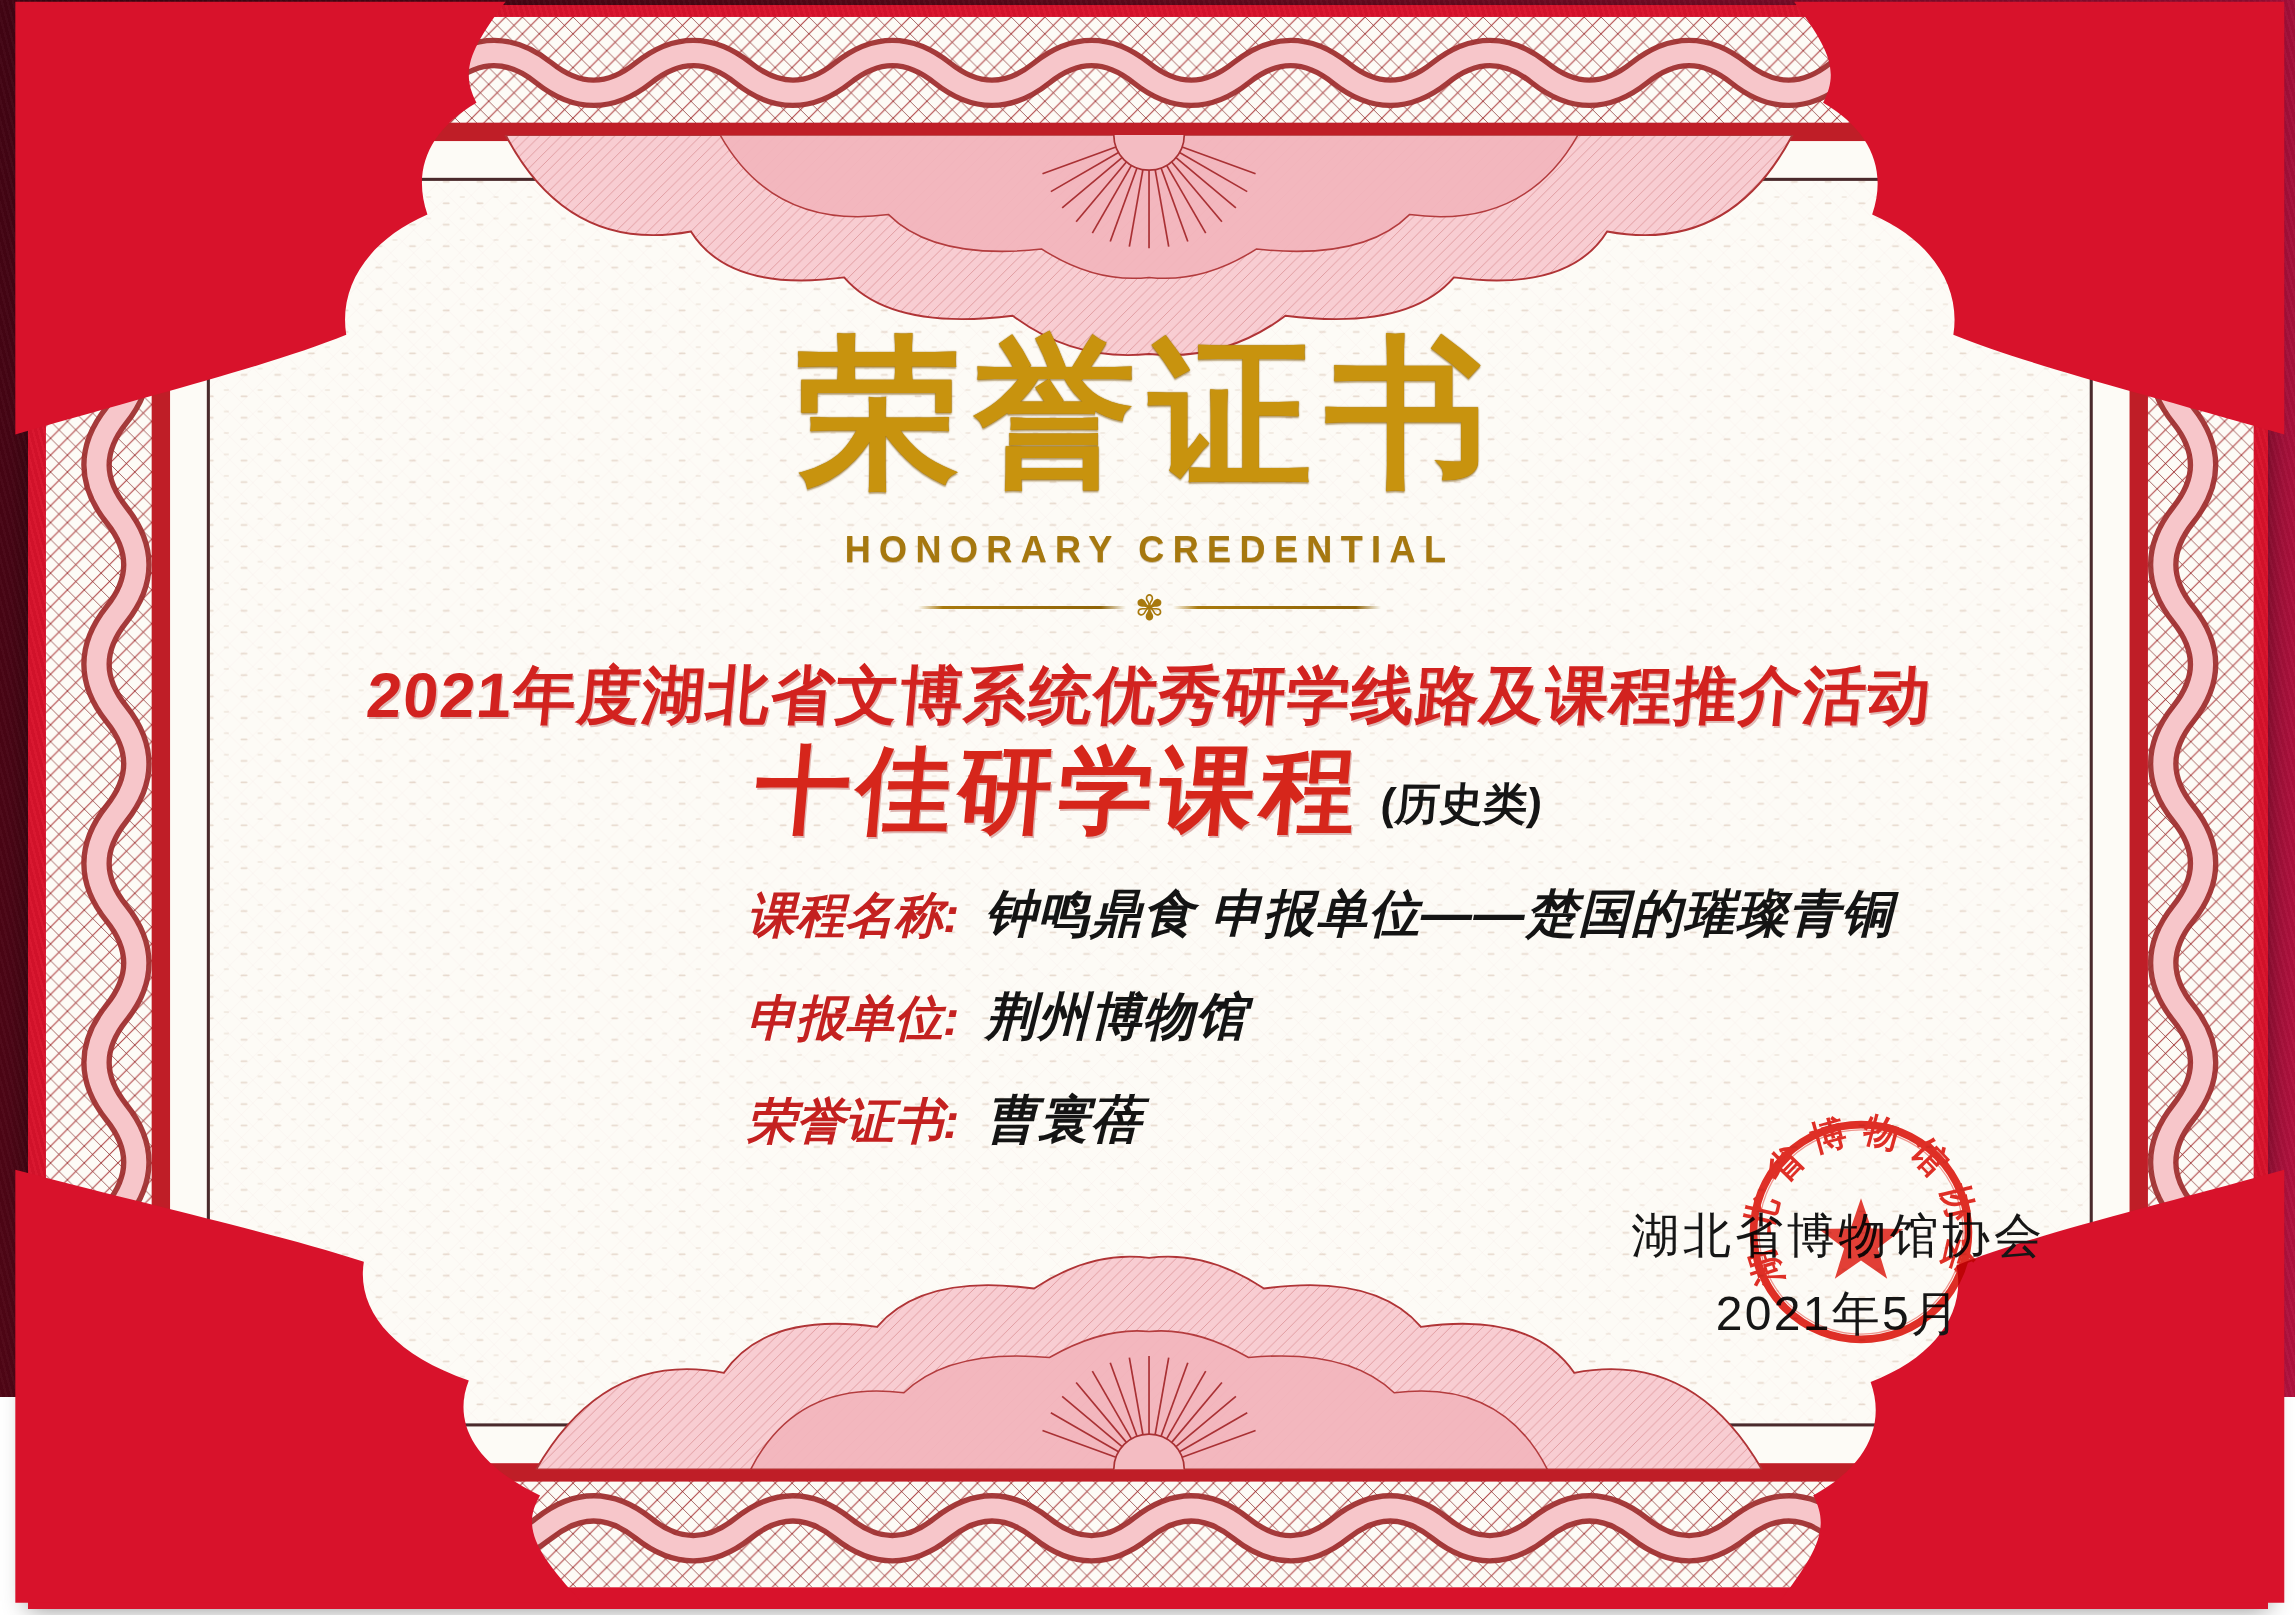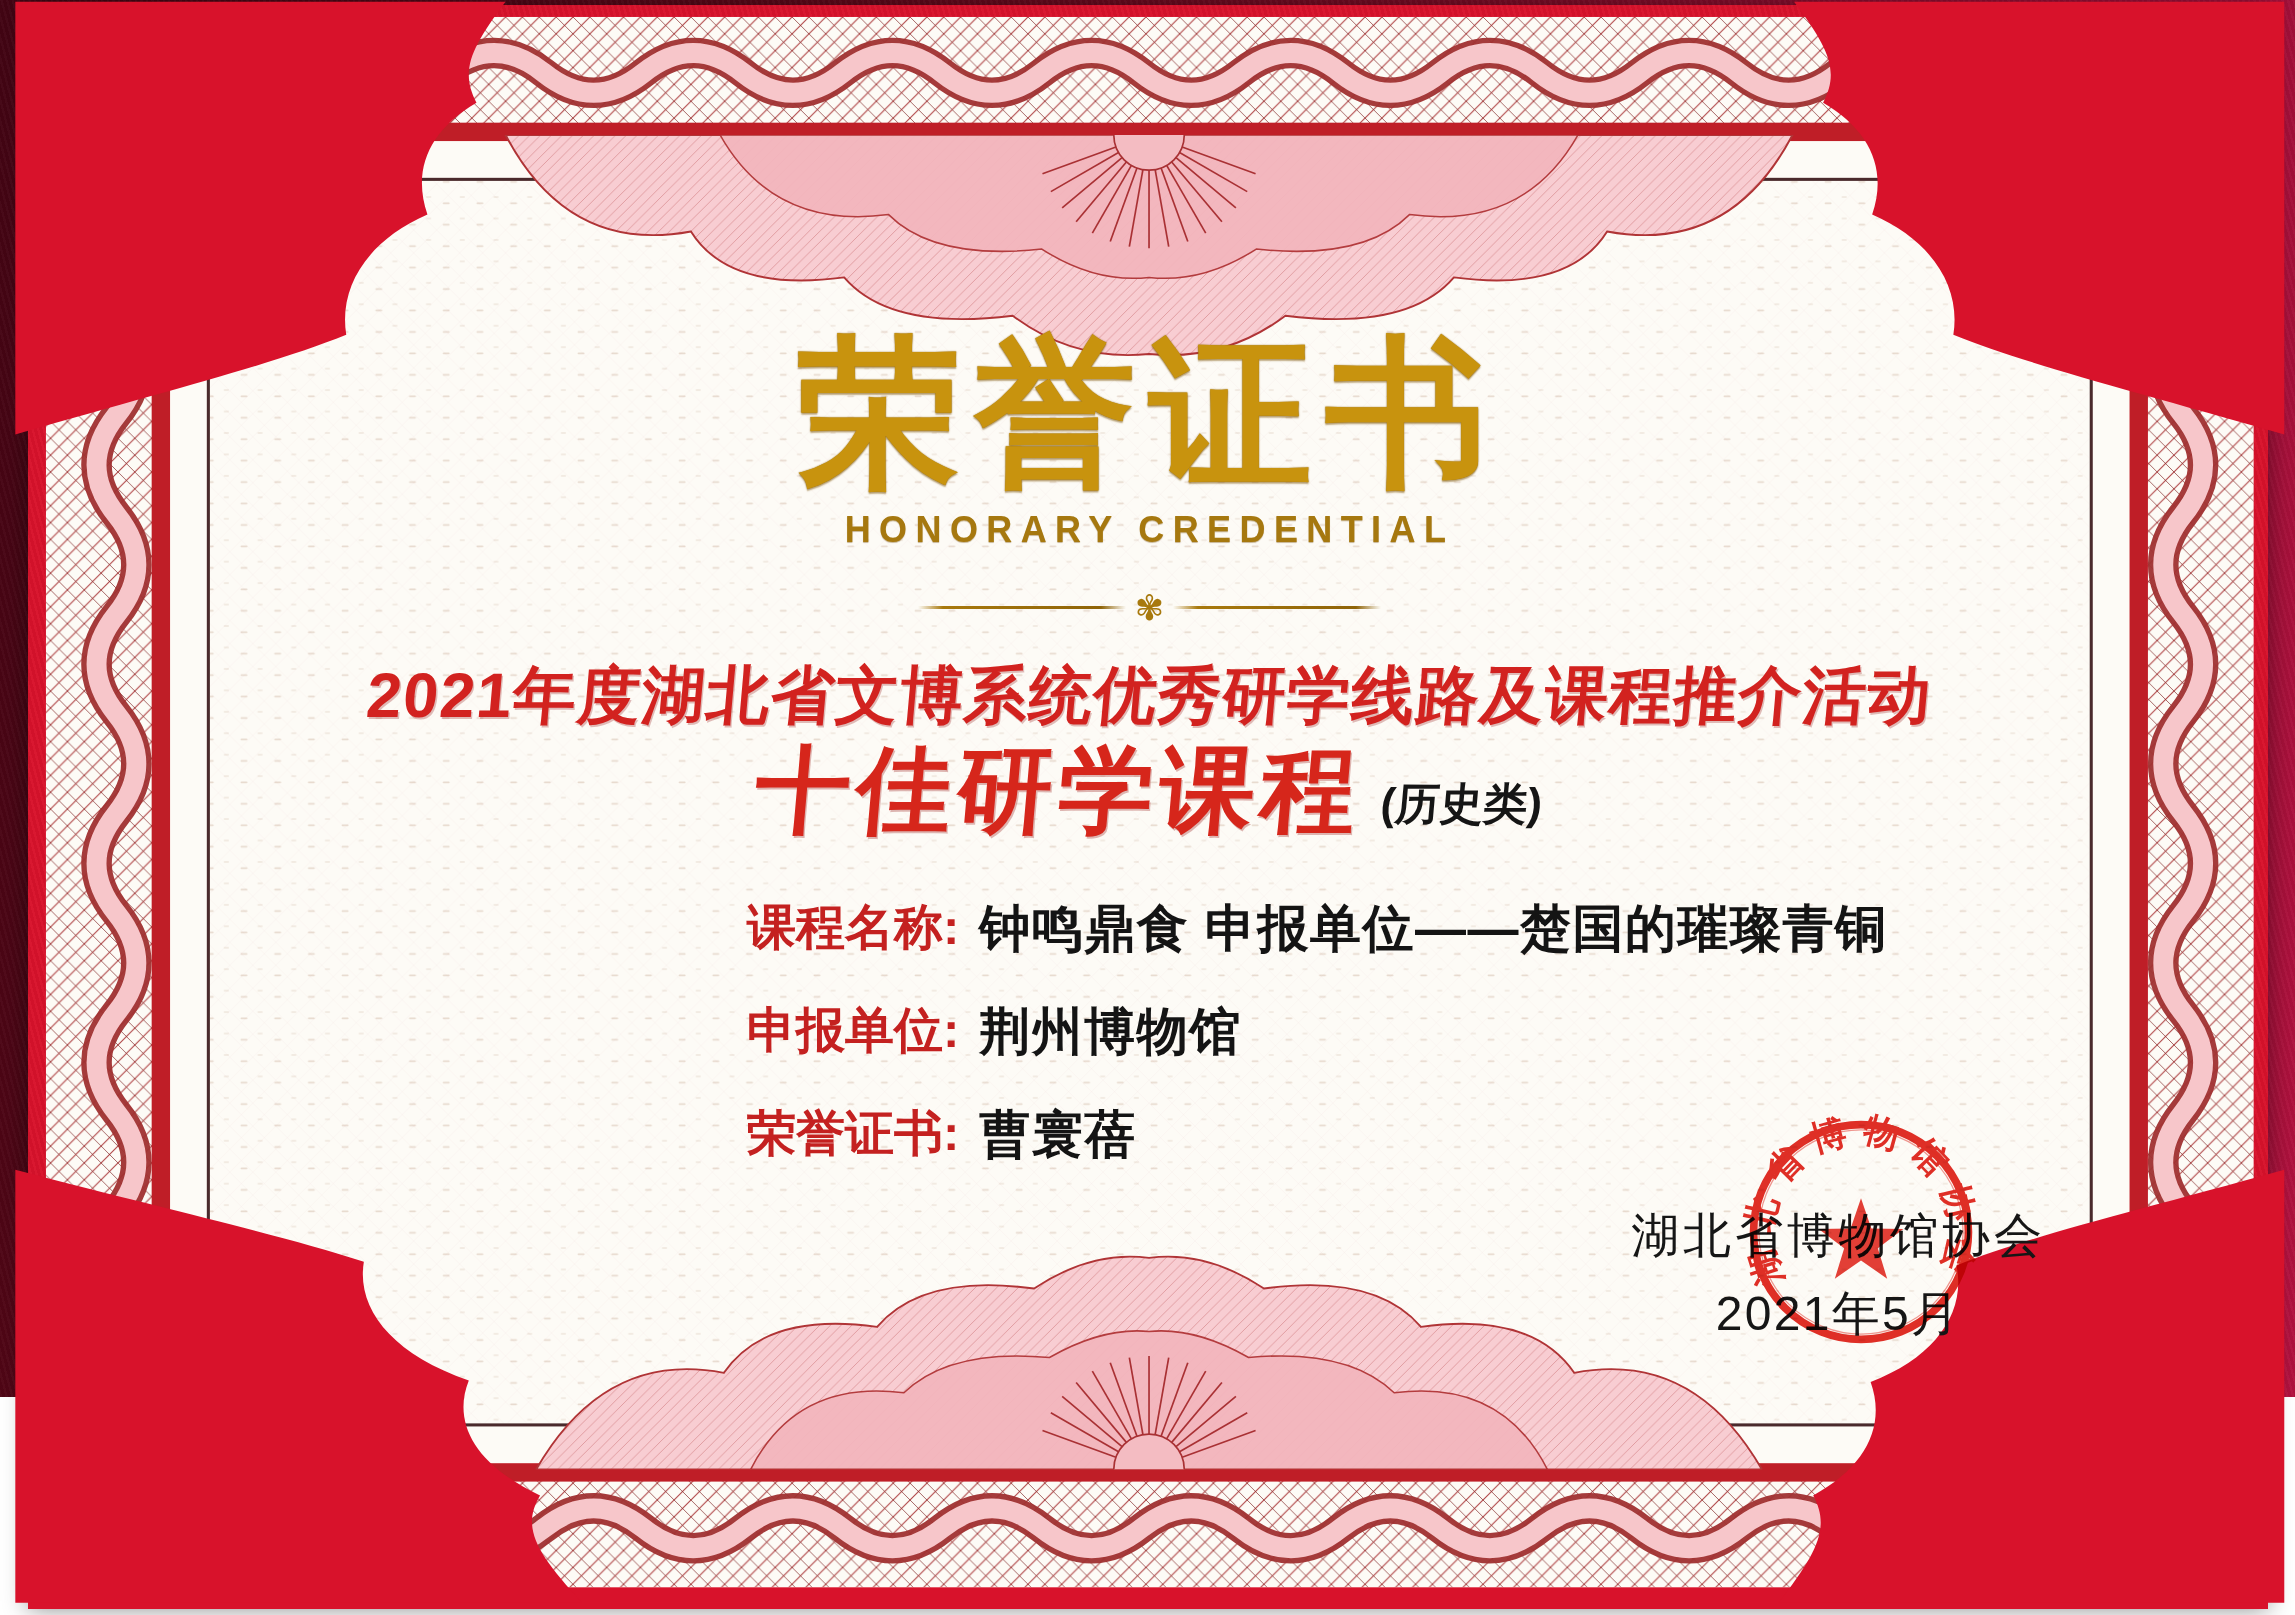--- a/index.html
+++ b/index.html
@@ -10,35 +10,35 @@
     background:repeating-linear-gradient(75deg,rgba(255,255,255,.025) 0 2.3px,rgba(0,0,0,.03) 2.3px 5.4px);}
   .flap{position:absolute;left:27.6px;top:4.6px;width:2240px;height:1604px;background:#d8122b;
     box-shadow:0 0 23px rgba(0,0,0,.45);}
   svg.paper-art{position:absolute;left:0;top:0;z-index:2;}
   .content{position:absolute;inset:0;z-index:3;}
   .abs{position:absolute;}
   .ctr{left:208px;width:1883px;text-align:center;}
   .cert-title{top:322px;font-family:"Liberation Serif","DejaVu Serif",serif;font-weight:700;
     font-size:162px;line-height:1.15;letter-spacing:13.8px;color:#c8930e;
     text-shadow:0 2.3px 1.5px rgba(125,84,8,.45),0 0 1.5px #8a5e06;}
-  .cert-subtitle{top:509px;font-weight:700;font-size:36px;letter-spacing:8.4px;color:#a6780f;
+  .cert-subtitle{top:529px;font-weight:700;font-size:36px;letter-spacing:8.4px;color:#a6780f;
     text-shadow:0 0.8px 0.8px rgba(120,80,10,.4);}
   .divider{top:590px;left:918px;width:463px;display:flex;align-items:center;gap:9.2px;}
   .divider .dline{flex:1;height:3.1px;background:linear-gradient(90deg,rgba(168,121,13,0),#a8790d 12%,#8f6408 88%,rgba(168,121,13,0));}
   .divider .orn{font-size:35px;line-height:1;color:#a8790d;}
   .slant{transform:skewX(-5deg);}
   .event-line{top:653px;font-size:63px;font-weight:900;letter-spacing:1.5px;color:#d2221f;
     text-shadow:1.5px 2.3px 0 rgba(146,22,20,.28);}
   .award-row{top:737px;left:208px;width:1883px;display:flex;justify-content:center;
     align-items:flex-end;gap:20px;}
   .award-title{font-size:95px;font-weight:900;letter-spacing:6.1px;color:#d6261b;
     text-shadow:1.5px 2.3px 0 rgba(150,20,16,.3);line-height:1.12;}
   .award-cat{font-size:44px;font-weight:700;color:#151515;padding-bottom:9.2px;}
   .fields{left:747px;top:895px;}
-  .frow{display:flex;align-items:flex-start;gap:20px;height:54px;margin-bottom:49px;}
+  .frow{display:flex;align-items:flex-end;gap:26px;height:54px;margin-bottom:49px;font-style:italic;}
   .flabel{font-size:49px;font-weight:900;color:#c42120;white-space:nowrap;}
   .fvalue{font-size:51px;font-weight:900;color:#141414;white-space:nowrap;letter-spacing:1.5px;}
   .issuer-block{left:1615px;top:1208px;width:447px;text-align:center;color:#161616;}
   .issuer-name{font-size:48px;font-weight:500;letter-spacing:3.8px;line-height:1.15;}
   .issue-date{font-size:48px;font-weight:500;letter-spacing:2.3px;margin-top:18.4px;}
   svg.seal{position:absolute;left:1729px;top:1100px;z-index:4;mix-blend-mode:multiply;opacity:.93;}
 </style>
 </head>
 <body>
 

